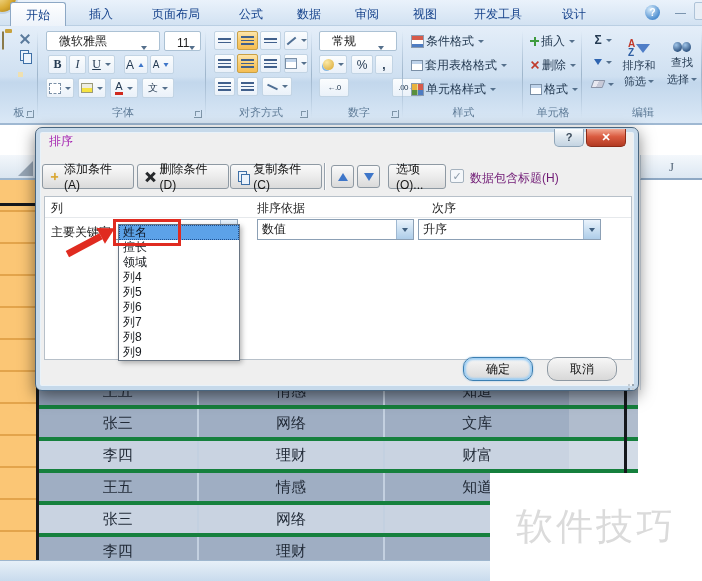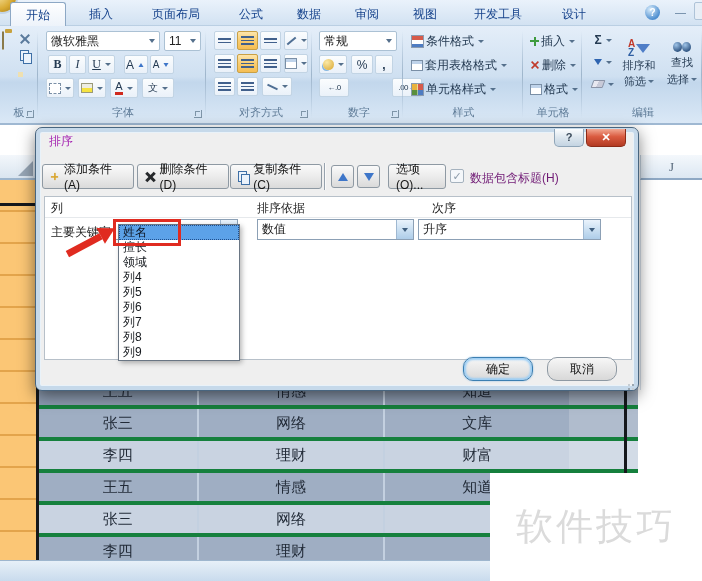--- a/index.html
+++ b/index.html
@@ -37,21 +37,21 @@
   .launcher{position:absolute;bottom:5px;right:4px;width:8px;height:8px;
           border-right:1px solid #7E95A8;border-bottom:1px solid #7E95A8;}
   .launcher::before{content:"";position:absolute;left:1px;top:1px;width:4px;height:4px;
           border-left:1px solid #7E95A8;border-top:1px solid #7E95A8;}
   .fbtn{position:absolute;display:flex;align-items:center;justify-content:center;gap:2px;
         border:1px solid #C2D4E4;border-radius:2px;font-size:12px;color:#243A52;
         background:linear-gradient(#FBFDFE,#EAF1F9);}
   .fbtn.flat{border-color:transparent;background:transparent;}
   .fbtn.orange{background:linear-gradient(#FDE5AC,#F9CD70 50%,#F5BE54);border-color:#C9A045;}
   .rcombo{position:absolute;background:#fff;border:1px solid #ABC1D4;border-radius:2px;
-        font-size:12px;color:#222;display:flex;align-items:center;padding:0 4px;}
+        font-size:12px;color:#222;display:flex;align-items:flex-end;padding:0 12px;}
   .tdown{width:0;height:0;border-left:3px solid transparent;border-right:3px solid transparent;
         border-top:4px solid #55708C;margin-left:auto;}
   .tdown.s{border-left-width:3px;border-right-width:3px;border-top-width:3px;margin-left:2px;}
   .bars{width:13px;height:9px;background:repeating-linear-gradient(#41608C 0 1.6px,transparent 1.6px 3.6px);}
   .clip-icon{width:13px;height:20px;background:#FDFDF5;border:1px solid #8A7A4A;border-radius:2px;position:relative;}
   .clip-icon::before{content:"";position:absolute;left:2px;top:-3px;width:7px;height:4px;background:#C8A23E;border-radius:1px;}
   .xmark{position:relative;width:10px;height:10px;}
   .xmark::before,.xmark::after{content:"";position:absolute;left:4px;top:-1px;width:2px;height:12px;background:#5A7A9C;}
   .xmark::before{transform:rotate(45deg);}.xmark::after{transform:rotate(-45deg);}
   .xmark.red::before,.xmark.red::after{background:#C03A2B;}

